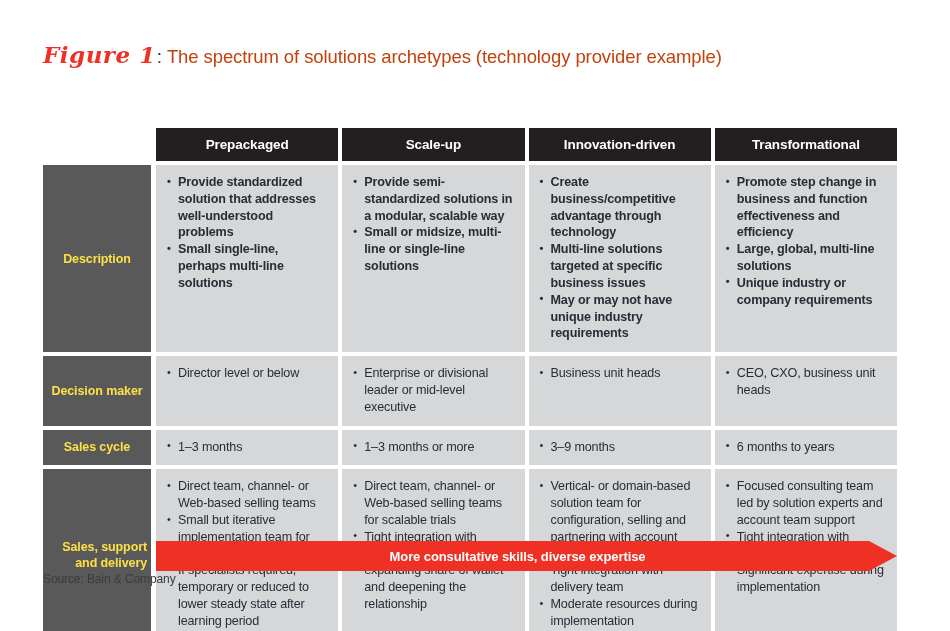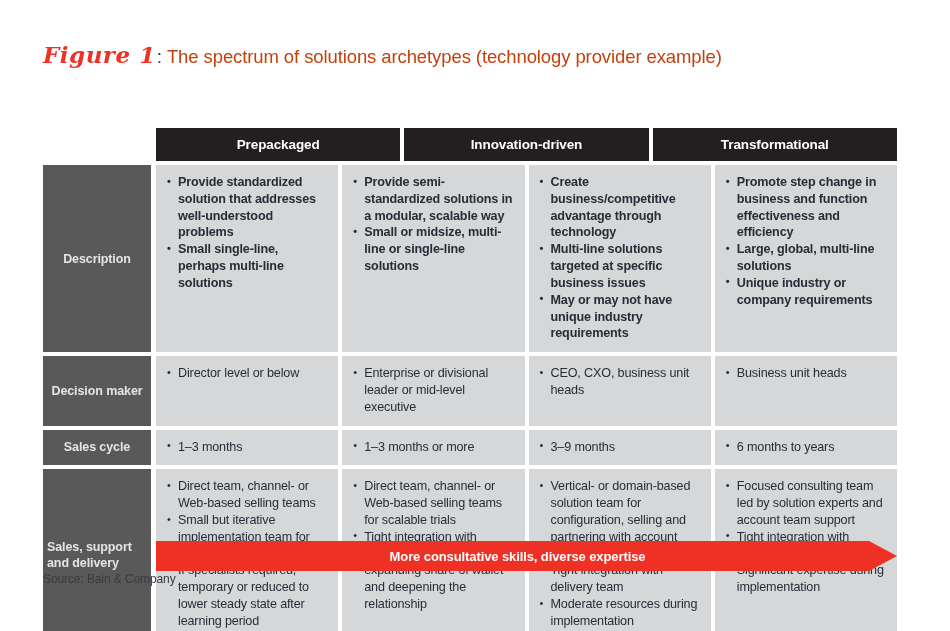--- a/index.html
+++ b/index.html
@@ -55,27 +55,27 @@
     width: 100%;
     margin-bottom: 4px;
   }
   .grid-row:last-child { margin-bottom: 0; }
 
   .rowlabel {
     width: 108px;
     flex: 0 0 108px;
     margin-right: 5px;
     background: #595959;
-    color: #e5e5e5;
+    color: #fde047;
     font-size: 12.5px;
     font-weight: 700;
     display: flex;
     align-items: center;
     justify-content: center;
-    text-align: left;
+    text-align: right;
     line-height: 1.28;
     letter-spacing: -0.1px;
     box-sizing: border-box;
     padding: 2px 4px;
   }
   .rowlabel.spacer {
     background: transparent;
   }
 
   .cells {
@@ -186,20 +186,21 @@
 <div id="figure-title">
   <span class="fig-label">Figure 1</span><span class="fig-colon">:</span><span class="fig-text">The spectrum of solutions archetypes (technology provider example)</span>
 </div>
 
 <div id="matrix">
 
   <div class="grid-row header-row">
     <div class="rowlabel spacer"></div>
     <div class="cells">
       <div class="cell">Prepackaged</div>
+      <div class="cell">Scale-up</div>
       <div class="cell">Innovation-driven</div>
       <div class="cell">Transformational</div>
     </div>
   </div>
 
   <div class="grid-row row-description">
     <div class="rowlabel">Description</div>
     <div class="cells">
       <div class="cell">
         <ul class="bullets">
@@ -238,26 +239,26 @@
           <li>Director level or below</li>
         </ul>
       </div>
       <div class="cell">
         <ul class="bullets">
           <li>Enterprise or divisional leader or mid-level executive</li>
         </ul>
       </div>
       <div class="cell">
         <ul class="bullets">
+          <li>Business unit heads</li>
+        </ul>
+      </div>
+      <div class="cell">
+        <ul class="bullets">
           <li>CEO, CXO, business unit heads</li>
-        </ul>
-      </div>
-      <div class="cell">
-        <ul class="bullets">
-          <li>Business unit heads</li>
         </ul>
       </div>
     </div>
   </div>
 
   <div class="grid-row row-cycle">
     <div class="rowlabel">Sales cycle</div>
     <div class="cells">
       <div class="cell">
         <ul class="bullets">

